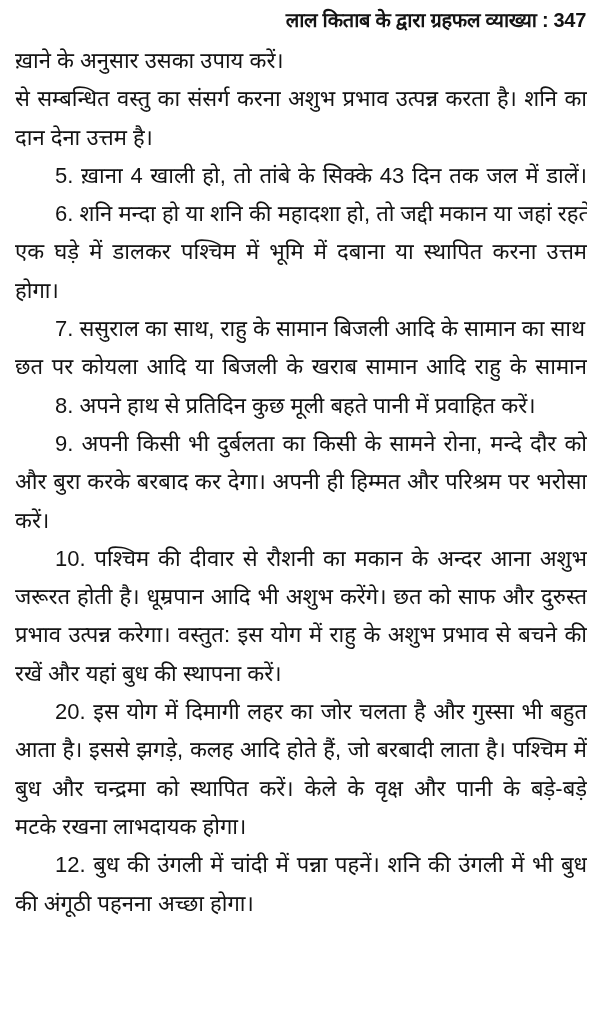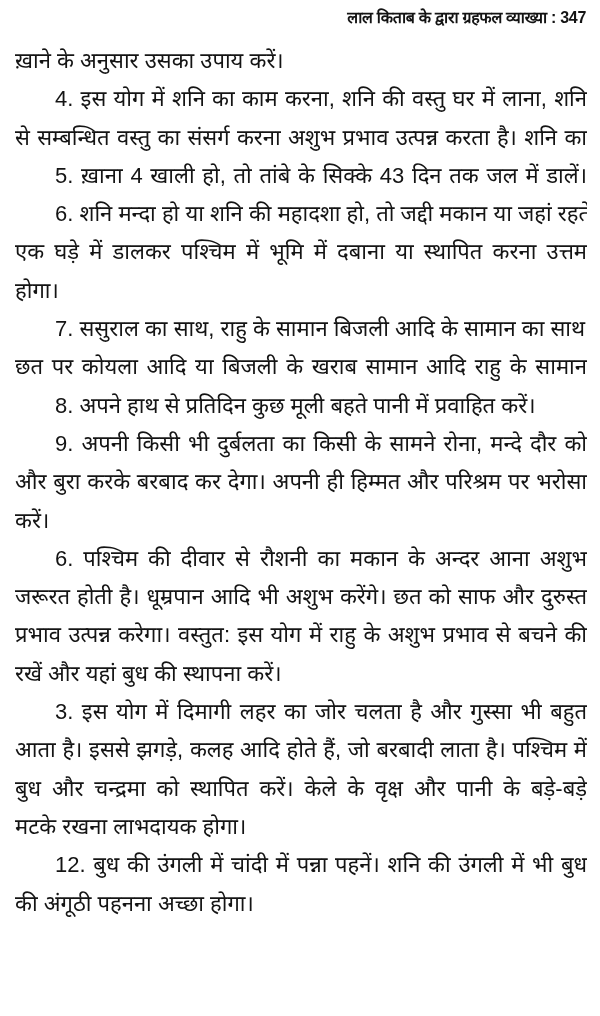--- a/index.html
+++ b/index.html
@@ -1,47 +1,47 @@
 <!DOCTYPE html>
 <html><head>
 <meta charset="utf-8">
 <style>
   html, body { margin: 0; padding: 0; background: #ffffff; }
   body { width: 600px; height: 1016px; overflow: hidden; position: relative;
          font-family: "Liberation Sans", "DejaVu Sans", sans-serif; color: #141414; }
-  .header { position: absolute; top: 6px; right: 14px; font-size: 16px; font-weight: bold;
+  .header { position: absolute; top: 6px; right: 14px; font-size: 20px; font-weight: bold;
             white-space: nowrap; letter-spacing: -0.3px; }
   .content { position: absolute; top: 42px; left: 15px; width: 572px; }
   .line { height: 38.3px; line-height: 38.3px; font-size: 22px; white-space: nowrap;
           text-align: justify; text-align-last: justify; overflow: hidden; }
   .line.last { text-align-last: left; }
   .line.indent { padding-left: 40px; }
 </style>
 </head>
 <body>
 
 <div class="header">लाल किताब के द्वारा ग्रहफल व्याख्या : 347</div>
 
 <div class="content" id="content">
     <div class="line last">ख़ाने के अनुसार उसका उपाय करें।</div>
-    <div class="line indent">4. इस योग में शनि का काम करना, शनि की वस्तु घर में लाना, शनि</div>
     <div class="line">से सम्बन्धित वस्तु का संसर्ग करना अशुभ प्रभाव उत्पन्न करता है। शनि का</div>
+    <div class="line last">दान देना उत्तम है।</div>
     <div class="line indent">5. ख़ाना 4 खाली हो, तो तांबे के सिक्के 43 दिन तक जल में डालें।</div>
     <div class="line indent">6. शनि मन्दा हो या शनि की महादशा हो, तो जद्दी मकान या जहां रहते</div>
     <div class="line">एक घड़े में डालकर पश्चिम में भूमि में दबाना या स्थापित करना उत्तम</div>
     <div class="line last">होगा।</div>
     <div class="line indent">7. ससुराल का साथ, राहु के सामान बिजली आदि के सामान का साथ,</div>
     <div class="line">छत पर कोयला आदि या बिजली के खराब सामान आदि राहु के सामान</div>
     <div class="line indent last">8. अपने हाथ से प्रतिदिन कुछ मूली बहते पानी में प्रवाहित करें।</div>
     <div class="line indent">9. अपनी किसी भी दुर्बलता का किसी के सामने रोना, मन्दे दौर को</div>
     <div class="line">और बुरा करके बरबाद कर देगा। अपनी ही हिम्मत और परिश्रम पर भरोसा</div>
     <div class="line last">करें।</div>
-    <div class="line indent">6. पश्चिम की दीवार से रौशनी का मकान के अन्दर आना अशुभ</div>
+    <div class="line indent">10. पश्चिम की दीवार से रौशनी का मकान के अन्दर आना अशुभ</div>
     <div class="line">जरूरत होती है। धूम्रपान आदि भी अशुभ करेंगे। छत को साफ और दुरुस्त</div>
     <div class="line">प्रभाव उत्पन्न करेगा। वस्तुत: इस योग में राहु के अशुभ प्रभाव से बचने की</div>
     <div class="line last">रखें और यहां बुध की स्थापना करें।</div>
-    <div class="line indent">3. इस योग में दिमागी लहर का जोर चलता है और गुस्सा भी बहुत</div>
+    <div class="line indent">20. इस योग में दिमागी लहर का जोर चलता है और गुस्सा भी बहुत</div>
     <div class="line">आता है। इससे झगड़े, कलह आदि होते हैं, जो बरबादी लाता है। पश्चिम में</div>
     <div class="line">बुध और चन्द्रमा को स्थापित करें। केले के वृक्ष और पानी के बड़े-बड़े</div>
     <div class="line last">मटके रखना लाभदायक होगा।</div>
     <div class="line indent">12. बुध की उंगली में चांदी में पन्ना पहनें। शनि की उंगली में भी बुध</div>
     <div class="line last">की अंगूठी पहनना अच्छा होगा।</div>
   </div>
 
 </body></html>

